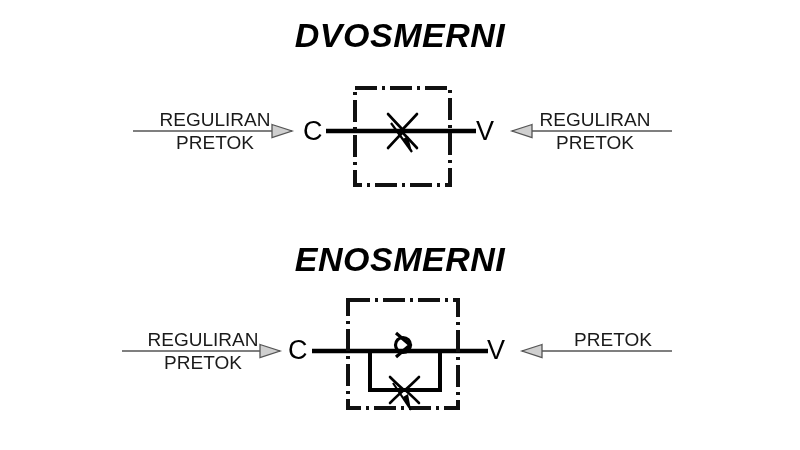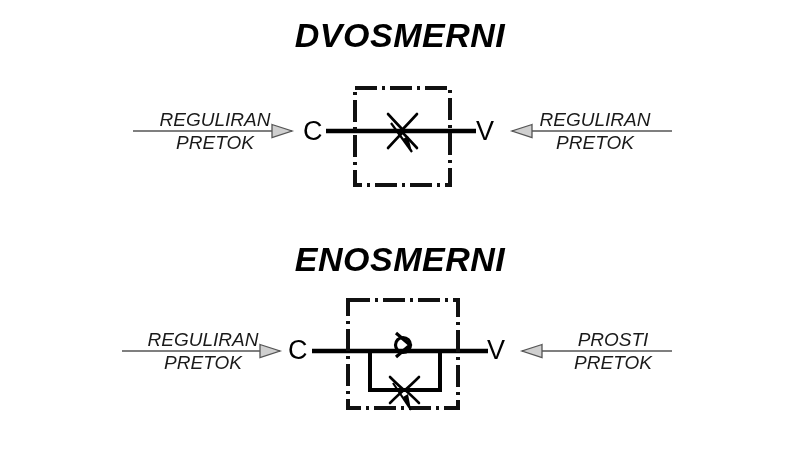--- a/index.html
+++ b/index.html
@@ -37,21 +37,20 @@
   #title-enosmerni { top: 240px; }
 
   .flow-label {
     position: absolute;
     text-align: center;
     font-size: 19px;
     line-height: 23px;
     color: #1a1a1a;
     white-space: nowrap;
     width: 170px;
-    font-style: italic;
   }
   .flow-label .lab-top { display: block; }
   .flow-label .lab-bot { display: block; }
 
   #label-top-left   { left: 130px; top: 108px; }
   #label-top-right  { left: 510px; top: 108px; }
   #label-bot-left   { left: 118px; top: 328px; }
   #label-bot-right  { left: 528px; top: 328px; }
 
   .port-letter {
@@ -81,21 +80,20 @@
   <span class="lab-top">REGULIRAN</span>
   <span class="lab-bot">PRETOK</span>
 </div>
 
 <div class="flow-label" id="label-bot-left">
   <span class="lab-top">REGULIRAN</span>
   <span class="lab-bot">PRETOK</span>
 </div>
 
 <div class="flow-label" id="label-bot-right">
-  <span class="lab-top">PROSTI</span>
   <span class="lab-bot">PRETOK</span>
 </div>
 
 <div class="port-letter" id="port-c-top">C</div>
 <div class="port-letter" id="port-v-top">V</div>
 <div class="port-letter" id="port-c-bot">C</div>
 <div class="port-letter" id="port-v-bot">V</div>
 
 <svg id="canvas" viewBox="0 0 800 450" xmlns="http://www.w3.org/2000/svg">
 

